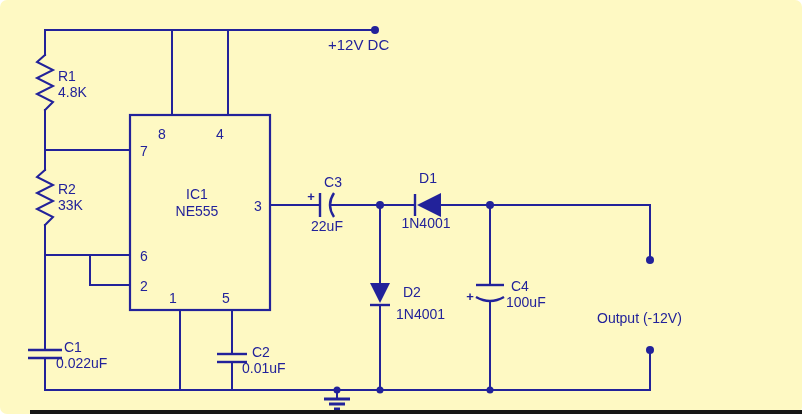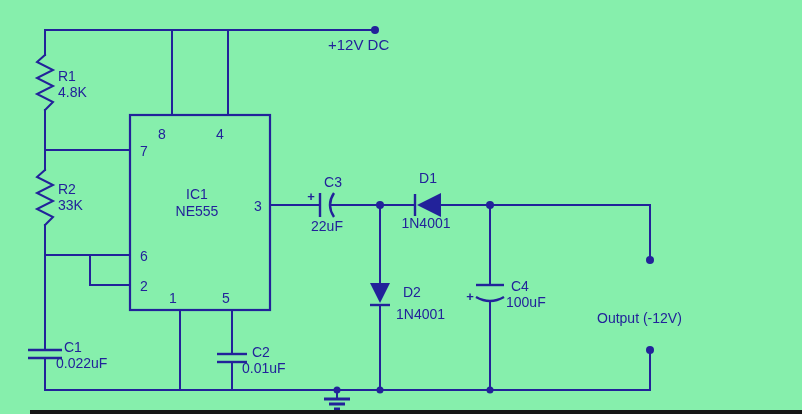--- a/index.html
+++ b/index.html
@@ -1,17 +1,17 @@
 <!DOCTYPE html>
 <html><head>
 <meta charset="utf-8">
 <style>
   * { margin: 0; padding: 0; box-sizing: border-box; }
   html, body { width: 802px; height: 414px; background: #ffffff; overflow: hidden; }
-  .canvas { position: relative; width: 802px; height: 414px; background: #86efac; }
+  .canvas { position: relative; width: 802px; height: 414px; background: #fef9c3; border-radius: 7px; }
   svg { display: block; }
   .wire  { stroke: #22229a; stroke-width: 2; fill: none; stroke-linecap: square; }
   .plate { stroke: #22229a; stroke-width: 2.4; fill: none; stroke-linecap: butt; }
   .icbox { stroke: #22229a; stroke-width: 2.2; fill: none; }
   .fillshape { fill: #22229a; stroke: none; }
   .dot { fill: #22229a; stroke: none; }
   .gnd { stroke: #22229a; stroke-width: 3; fill: none; stroke-linecap: butt; }
   text {
     font-family: "Liberation Sans", "DejaVu Sans", sans-serif;
     font-size: 14px;

